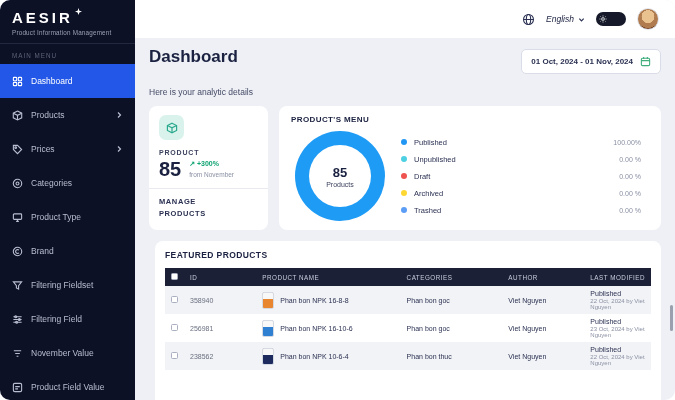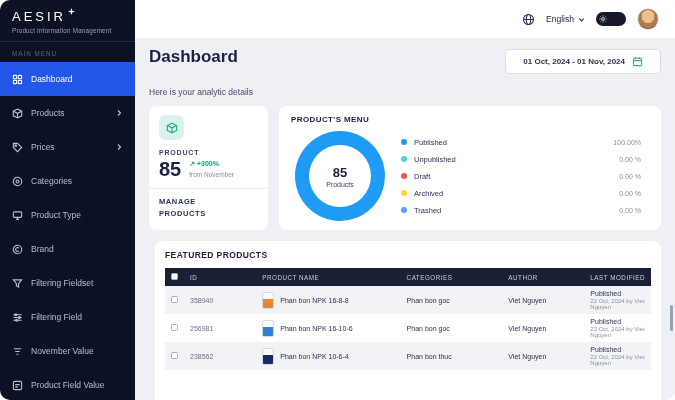--- a/index.html
+++ b/index.html
@@ -4,45 +4,45 @@
 <style>
   * { box-sizing: border-box; margin: 0; padding: 0; }
   html,body { width: 675px; height: 400px; }
   body { font-family: "Liberation Sans", sans-serif; background: #ffffff; overflow: hidden; }
   .app { width: 675px; height: 400px; display: flex; background: #eef0f5; border-radius: 10px; overflow: hidden; position: relative; }
 
   
   .sidebar { width: 135px; flex-shrink: 0; background: #0d1126; color: #b9bfd0; display: flex; flex-direction: column; overflow: hidden; }
   .logo-area { padding: 9px 12px 7px; border-bottom: 1px solid #232840; }
   .logo-row { display: flex; align-items: flex-start; gap: 2px; }
-  .logo-text { color: #fff; font-size: 13px; font-weight: normal; letter-spacing: 3px; }
+  .logo-text { color: #fff; font-size: 15px; font-weight: bold; letter-spacing: 3px; }
   .sparkle { width: 7px; height: 7px; fill: #fff; margin-top: -1px; }
   .brand-sub { font-size: 6.3px; color: #9aa0b4; margin-top: 3px; letter-spacing: 0.2px; }
   .menu-label { font-size: 6.3px; color: #5d6379; letter-spacing: 1px; padding: 8px 12px 5px; }
   .nav { display: flex; flex-direction: column; }
   .nav-item { display: flex; align-items: center; gap: 8px; height: 34px; padding: 0 12px; font-size: 8.5px; color: #b9bfd0; cursor: pointer; flex-shrink: 0; }
   .nav-item svg { width: 11px; height: 11px; stroke: currentColor; fill: none; stroke-width: 1.2; flex-shrink: 0; }
   .nav-item.active { background: #2257e7; color: #ffffff; }
   .chev { margin-left: auto; width: 8px !important; height: 8px !important; }
 
   
   .main { flex: 1; min-width: 0; display: flex; flex-direction: column; }
   .topbar { height: 38px; background: #fff; display: flex; align-items: center; justify-content: flex-end; gap: 11px; padding: 0 16px; flex-shrink: 0; }
   .globe { width: 13px; height: 13px; stroke: #2b3152; fill: none; stroke-width: 1; }
-  .lang { display: flex; align-items: center; gap: 4px; font-size: 8.5px; color: #1b2140; cursor: pointer; }
+  .lang { display: flex; align-items: center; gap: 4px; font-size: 8.5px; color: #1b2140; cursor: pointer; font-style: italic; }
   .lang svg { width: 7px; height: 7px; stroke: #2b3152; fill: none; stroke-width: 1.4; }
   .toggle { width: 30px; height: 14px; border-radius: 8px; background: #151929; display: flex; align-items: center; padding: 0 3px; cursor: pointer; }
   .toggle svg { width: 8px; height: 8px; stroke: #fff; fill: none; stroke-width: 1; }
   .avatar { width: 22px; height: 22px; border-radius: 50%; background: radial-gradient(circle at 50% 38%, #e9c28f 0 40%, #b07b4e 41% 70%, #7a4a2d 71%); border: 1px solid #e3e6ee; cursor: pointer; }
 
   .content { flex: 1; padding: 9px 14px 0; overflow: hidden; display: flex; flex-direction: column; }
   .page-head { display: flex; justify-content: space-between; align-items: flex-start; margin-bottom: 9px; }
   .page-title { font-size: 17px; font-weight: bold; color: #1b2140; }
   .page-sub { font-size: 8.5px; color: #454b66; margin-top: 20px; }
-  .date-box { background: #fff; border: 1px solid #d9dde8; border-radius: 5px; padding: 6px 17px; display: flex; align-items: center; gap: 7px; font-size: 8px; font-weight: bold; color: #2b3152; cursor: pointer; margin-top: 2px; }
+  .date-box { background: #fff; border: 1px solid #d9dde8; border-radius: 5px; padding: 6px 9px; display: flex; align-items: center; gap: 7px; font-size: 8px; font-weight: bold; color: #2b3152; cursor: pointer; margin-top: 2px; }
   .cal { width: 11px; height: 11px; stroke: #3fae7c; fill: none; stroke-width: 1.2; }
 
   
   .cards-row { display: flex; gap: 11px; margin-bottom: 11px; align-items: stretch; }
   .card { background: #fff; border-radius: 8px; }
   .card.small { width: 119px; padding: 9px 10px 0; display: flex; flex-direction: column; }
   .icon-tile { width: 25px; height: 25px; border-radius: 7px; display: flex; align-items: center; justify-content: center; margin-bottom: 9px; }
   .icon-tile svg { width: 12px; height: 12px; fill: none; stroke-width: 1.2; }
   .tile-teal { background: #d9f3ec; } .tile-teal svg { stroke: #2aa98d; }
   .tile-red  { background: #fbdfdf; } .tile-red svg { stroke: #e25c5c; }

